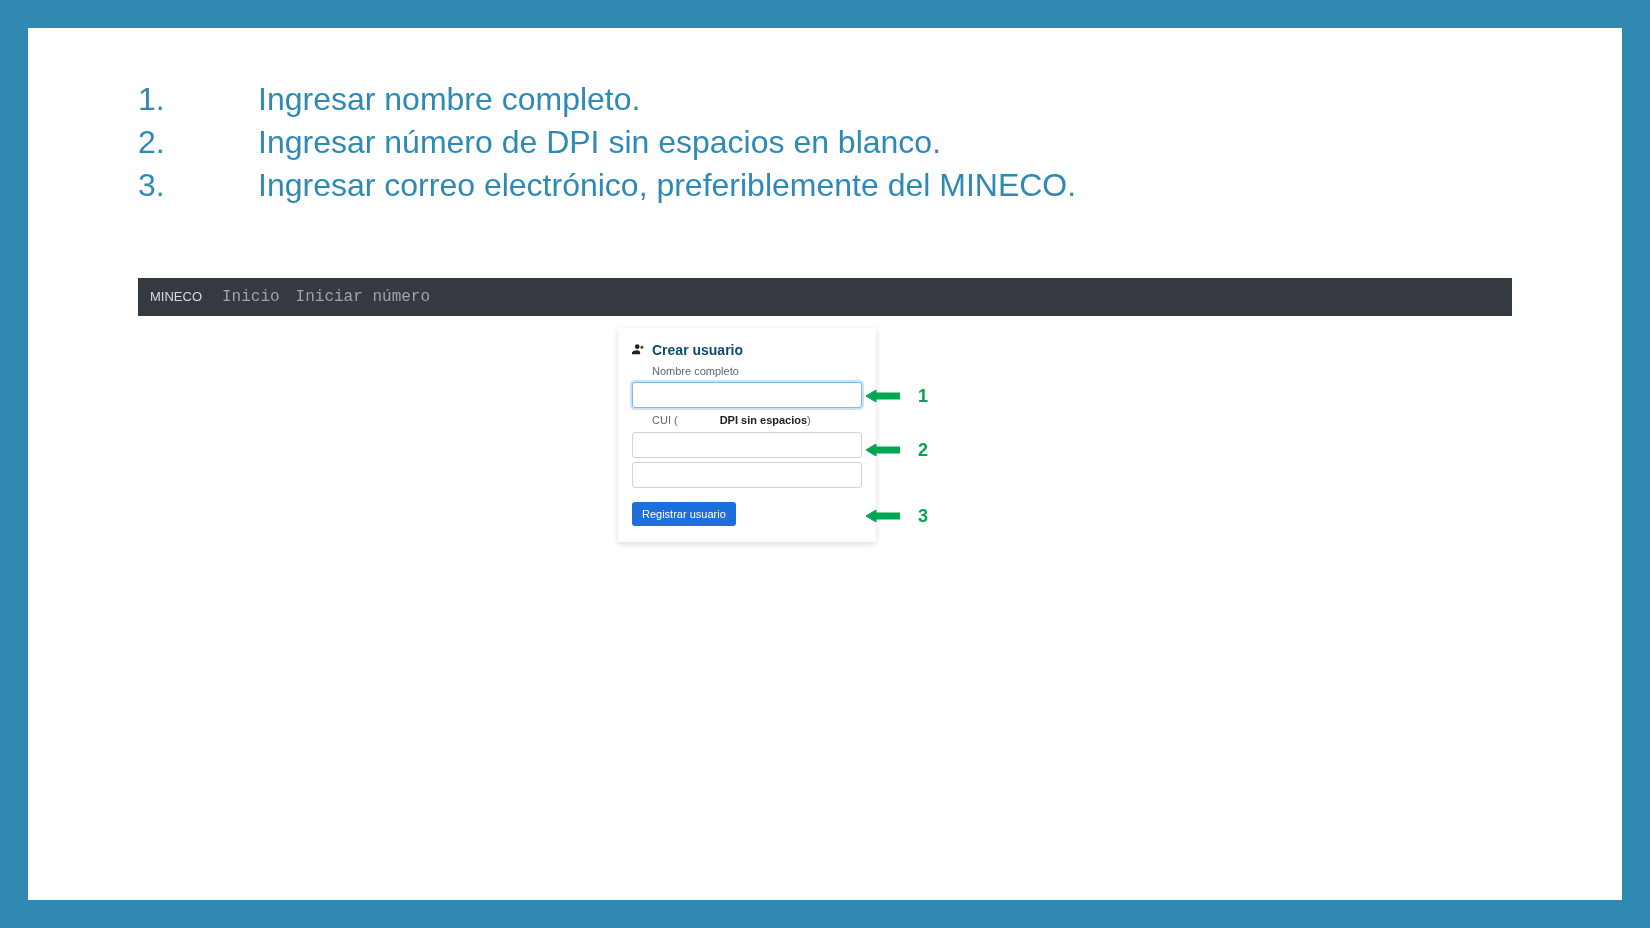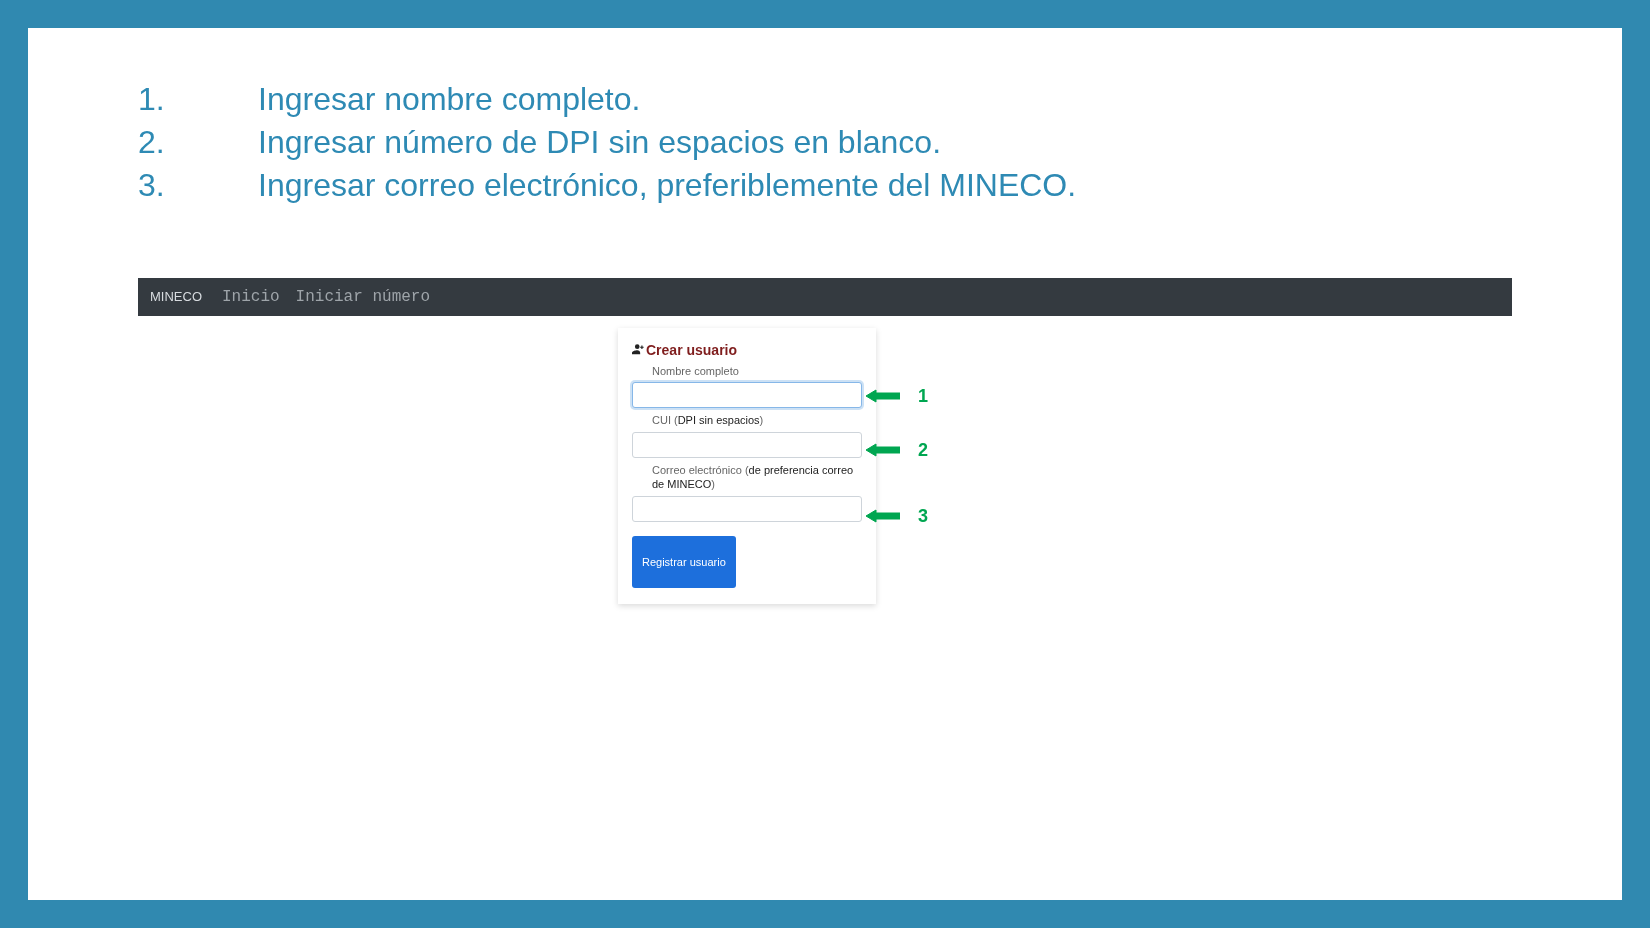--- a/index.html
+++ b/index.html
@@ -41,35 +41,35 @@
   .card{
     position:absolute;
     left:480px; top:50px;
     width:230px;
     background:#fff;
     box-shadow:0 2px 6px rgba(0,0,0,.15);
     padding:14px 14px 16px 14px;
     font-size:12px;color:#555;
   }
   .card h3{
-    margin:0 0 6px 0;font-size:14px;color:#7f1d1d;font-weight:600;
-    display:flex;align-items:center;
+    margin:0 0 6px 0;font-size:14px;color:#0c4a6e;font-weight:600;
+    display:flex;align-items:center;gap:6px;
   }
   .card h3 svg{width:14px;height:14px;fill:#222;}
   .card label{display:block;color:#666;font-size:11px;margin-top:6px;line-height:1.25;padding-left:20px;}
-  .card label b{color:#222;font-weight:400;}
+  .card label b{color:#222;font-weight:700;margin-left:42px;}
   .card input{
     width:100%;box-sizing:border-box;
     border:1px solid #ced4da;border-radius:3px;
     height:26px;padding:2px 6px;font-size:12px;margin-top:4px;
   }
   .card input.focus{border-color:#86b7e8;box-shadow:0 0 0 2px rgba(128,180,230,.4);}
   .card button{
     margin-top:14px;background:#1d6fdc;border:none;color:#fff;
-    font-size:11px;padding:20px 10px;border-radius:3px;cursor:pointer;
+    font-size:11px;padding:6px 10px;border-radius:3px;cursor:pointer;
   }
   .arrow{
     position:absolute;color:#00a651;font-weight:700;font-size:18px;
     display:flex;align-items:center;gap:18px;
   }
   .arrow svg{width:34px;height:14px;}
   .arrow svg line,.arrow svg polygon{stroke:#00a651;fill:#00a651;}
   .a1{left:728px;top:108px;}
   .a2{left:728px;top:162px;}
   .a3{left:728px;top:228px;}
@@ -115,23 +115,20 @@
         </h3>
 
         <label>Nombre completo</label>
         <input class="focus" type="text" style="">
 
         <label>
           <span>CUI (</span><b>DPI sin espacios</b><span>)</span>
         </label>
         <input type="text" style="">
 
-        <label>
-          <span>Correo electrónico (</span><b>de preferencia correo de MINECO</b><span>)</span>
-        </label>
         <input type="text" style="">
 
         <button>Registrar usuario</button>
       </div>
 
       <div class="arrow a1">
         <svg viewBox="0 0 34 14">
             <polygon points="0,7 10,1 10,4 34,4 34,10 10,10 10,13"></polygon>
           </svg>
         <span>1</span>

